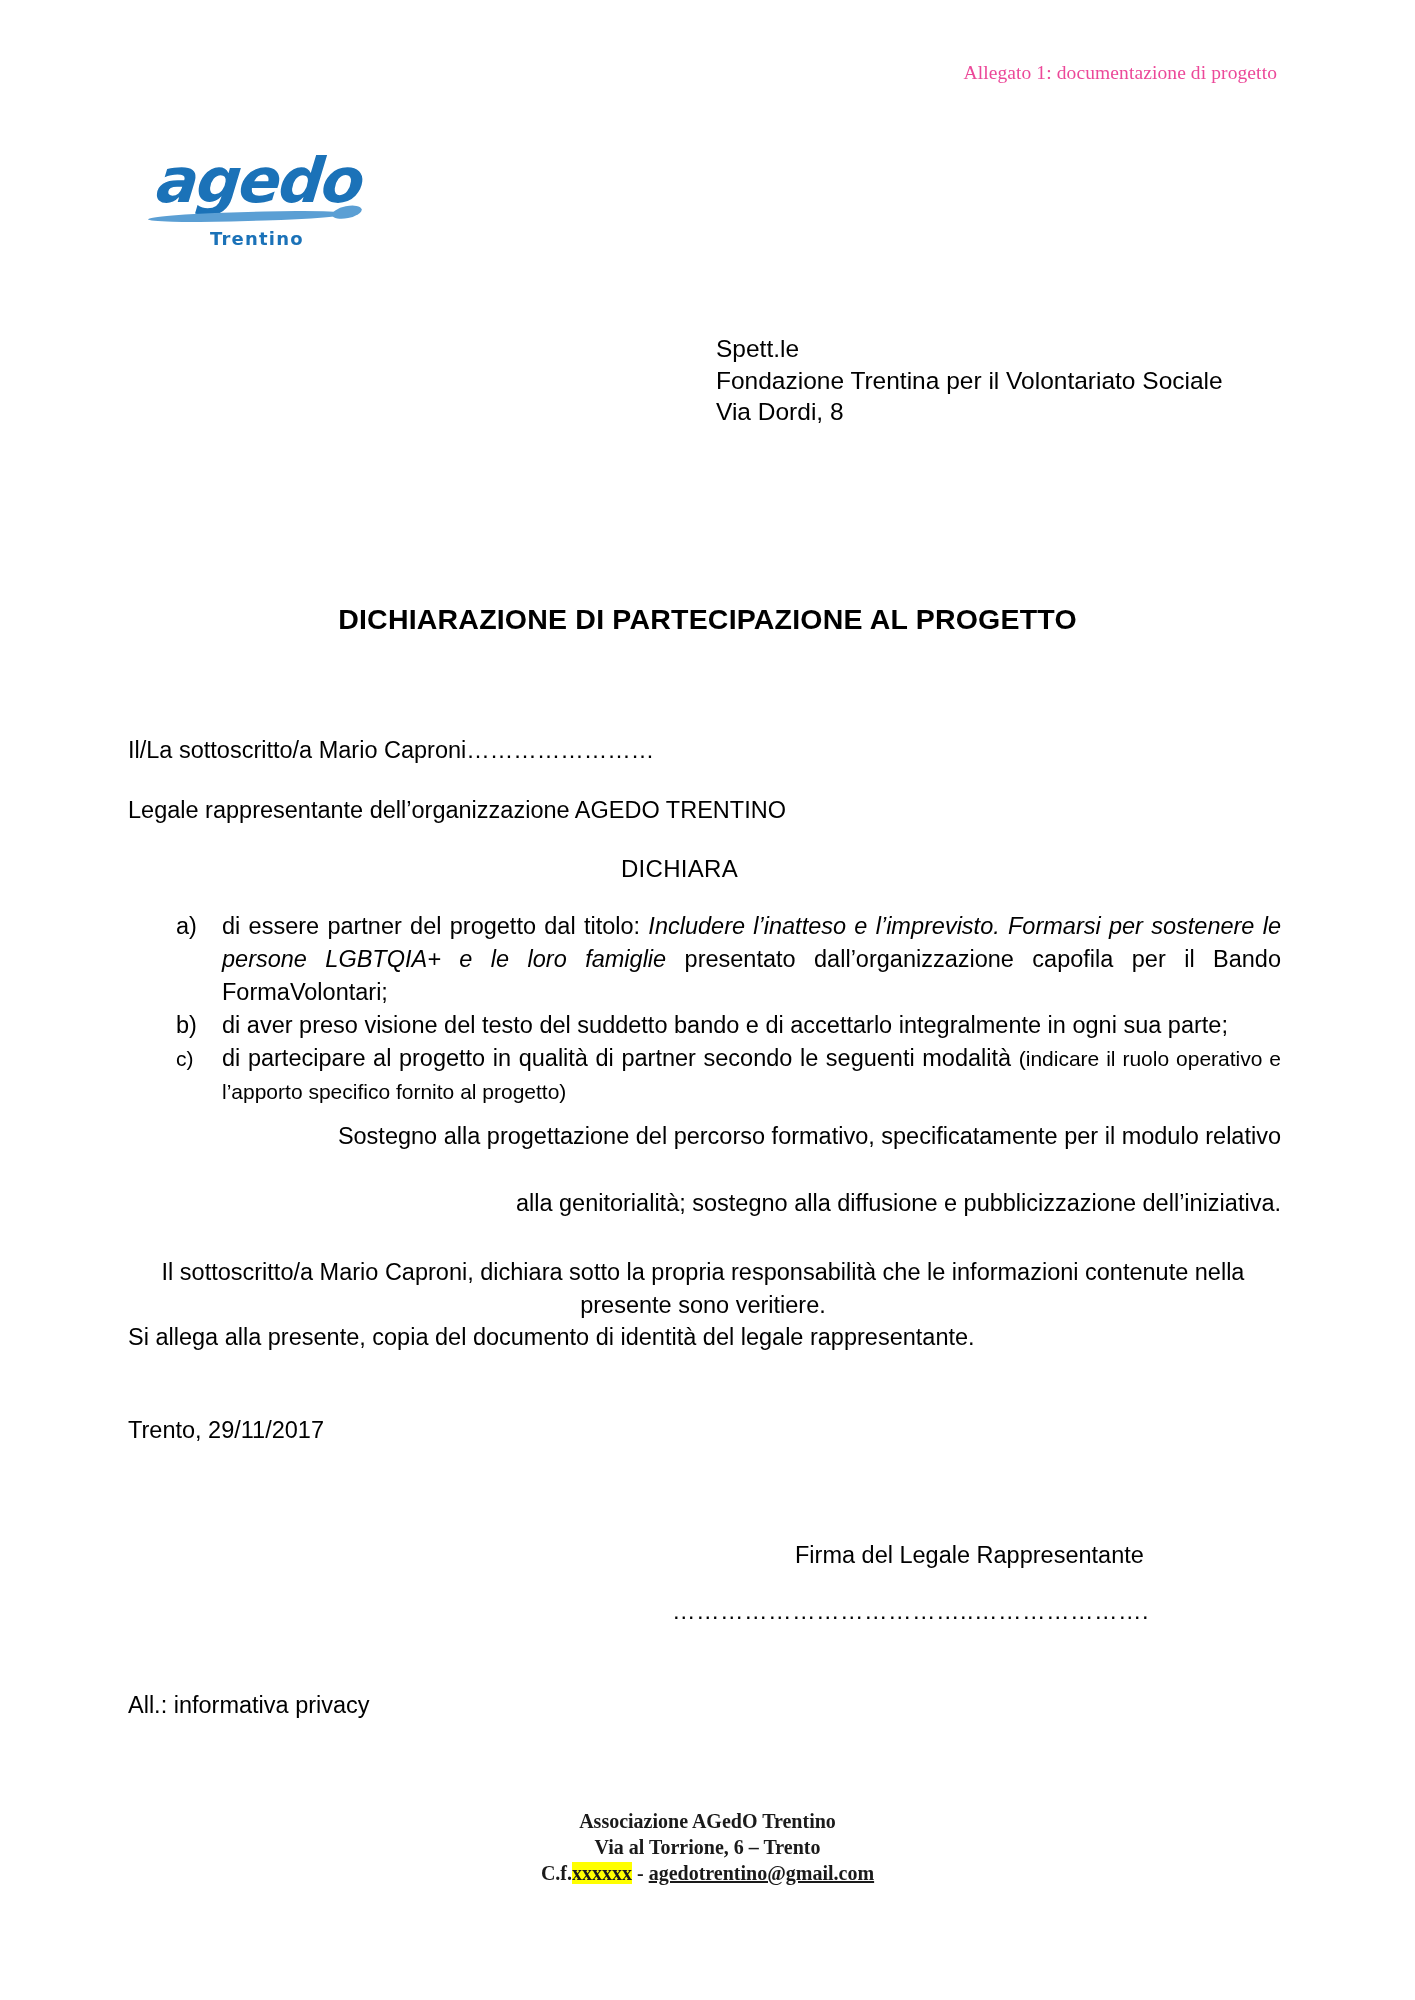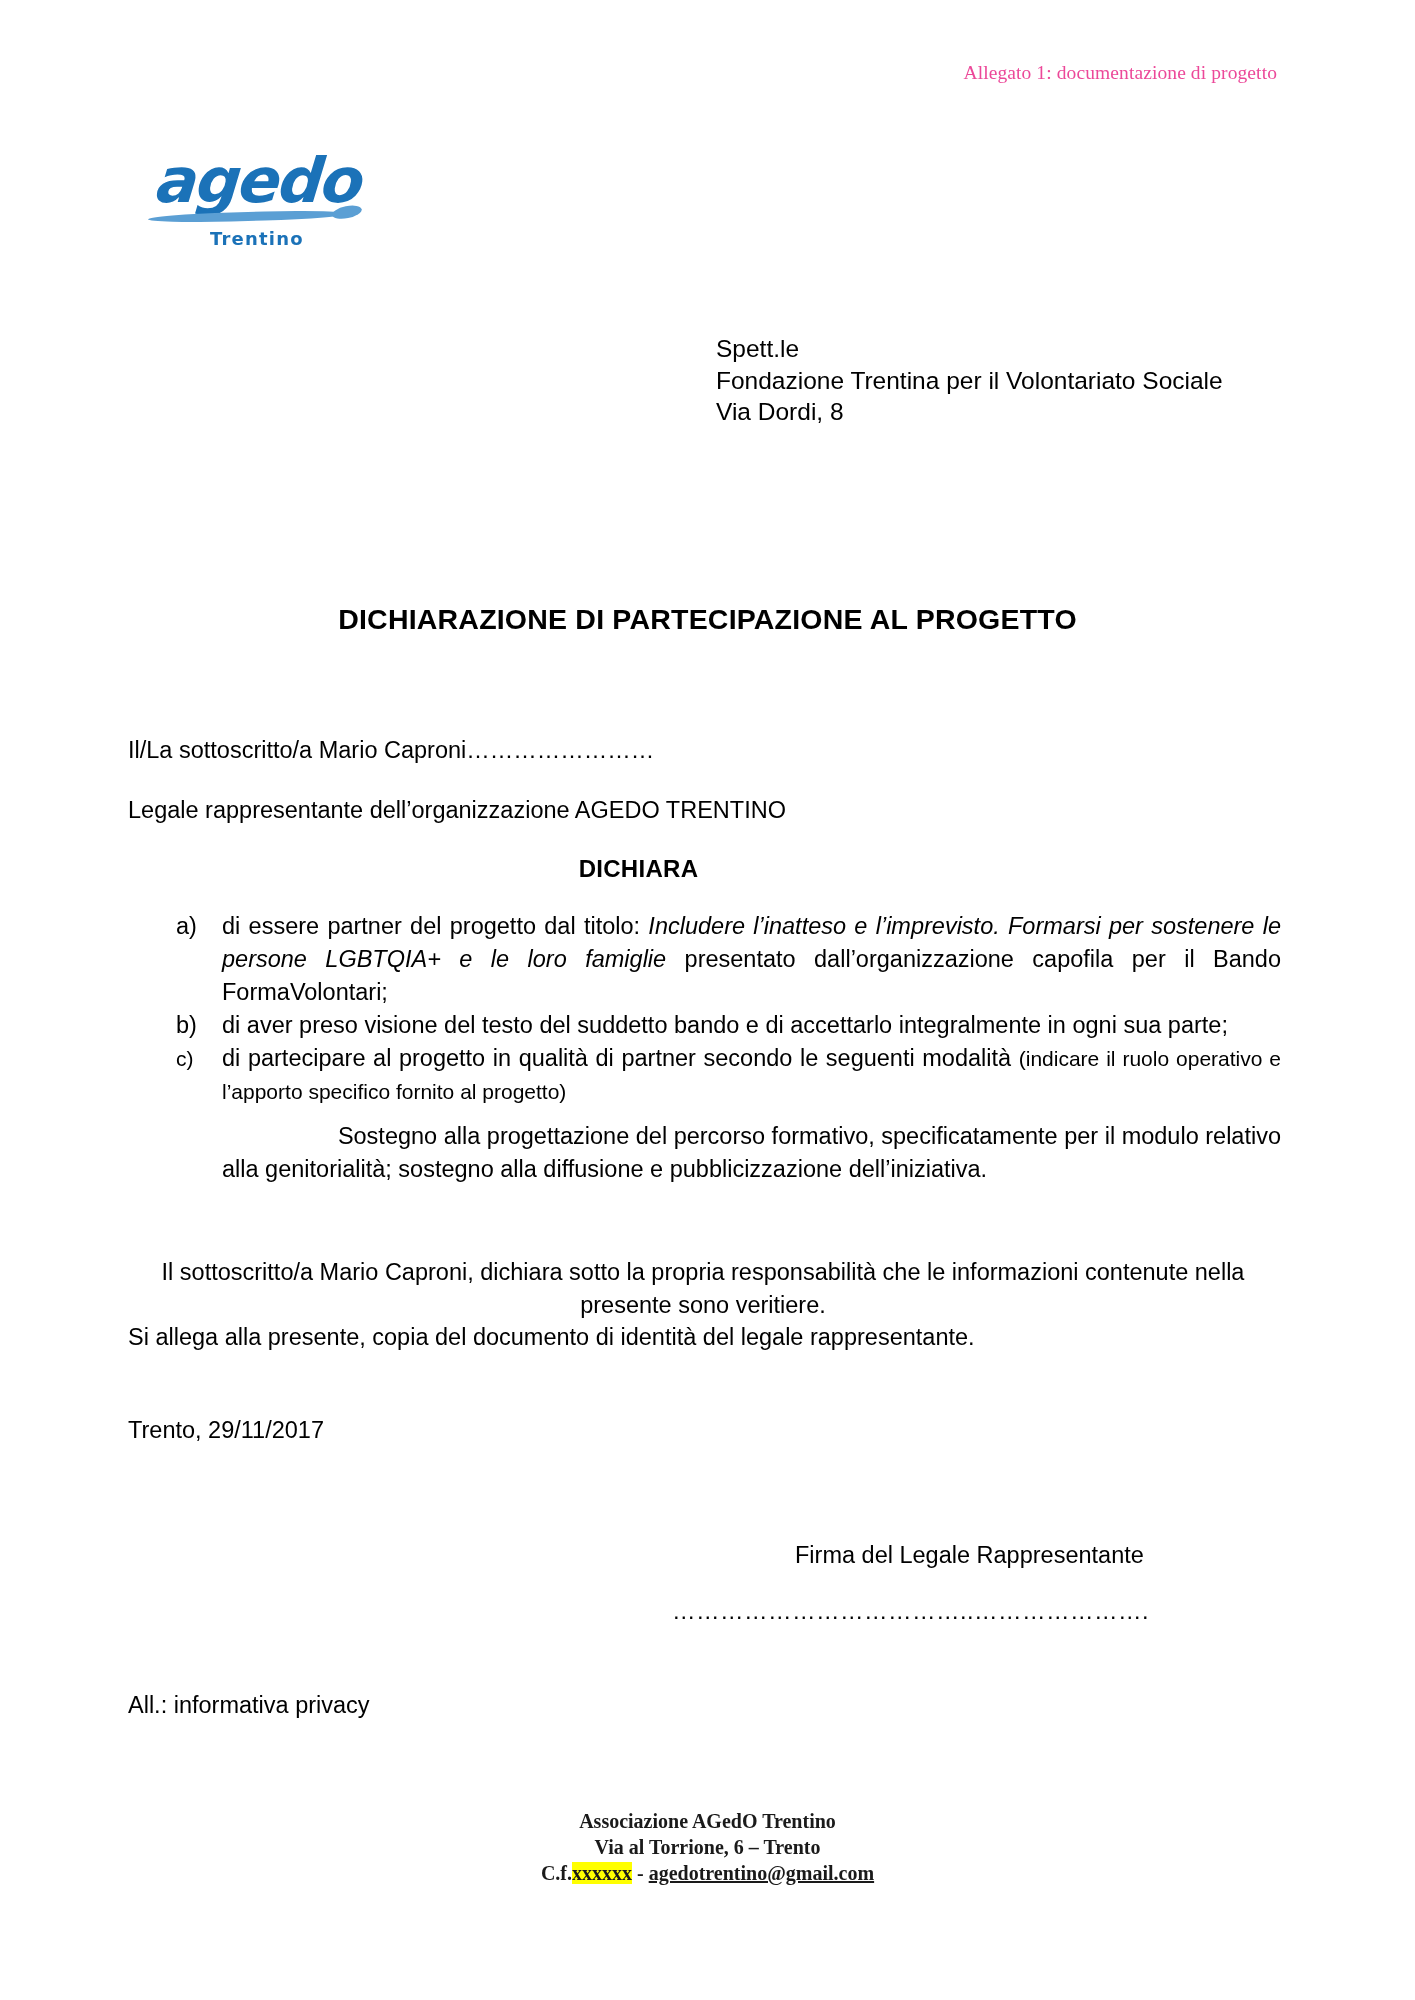--- a/index.html
+++ b/index.html
@@ -116,22 +116,23 @@
   .p-sotto   { top: 735px; }
   .p-legale  { top: 795px; }
 
   .dichiara {
     position: absolute;
     top: 855px;
     left: 0;
     width: 1277px;
     text-align: center;
     font-size: 24px;
-    font-weight: 700;
+    font-weight: 400;
     letter-spacing: 0.3px;
+    padding-left: 41px;
   }
 
   
   .claims {
     position: absolute;
     top: 910px;
     left: 176px;
     width: 1105px;
     font-size: 23.5px;
     line-height: 33px;
@@ -153,21 +154,22 @@
   }
   .claim-body.just { text-align: justify; }
   .ital { font-style: italic; }
   .small-note { font-size: 21px; }
 
   .claim-extra {
     margin-top: 12px;
     text-align: right;
   }
   .claim-extra2 {
-    text-align: left;
+    margin-top: 34px;
+    text-align: right;
   }
 
   .p-resp {
     top: 1256px;
     text-align: center;
     line-height: 33px;
   }
   .p-allega {
     top: 1322px;
   }

